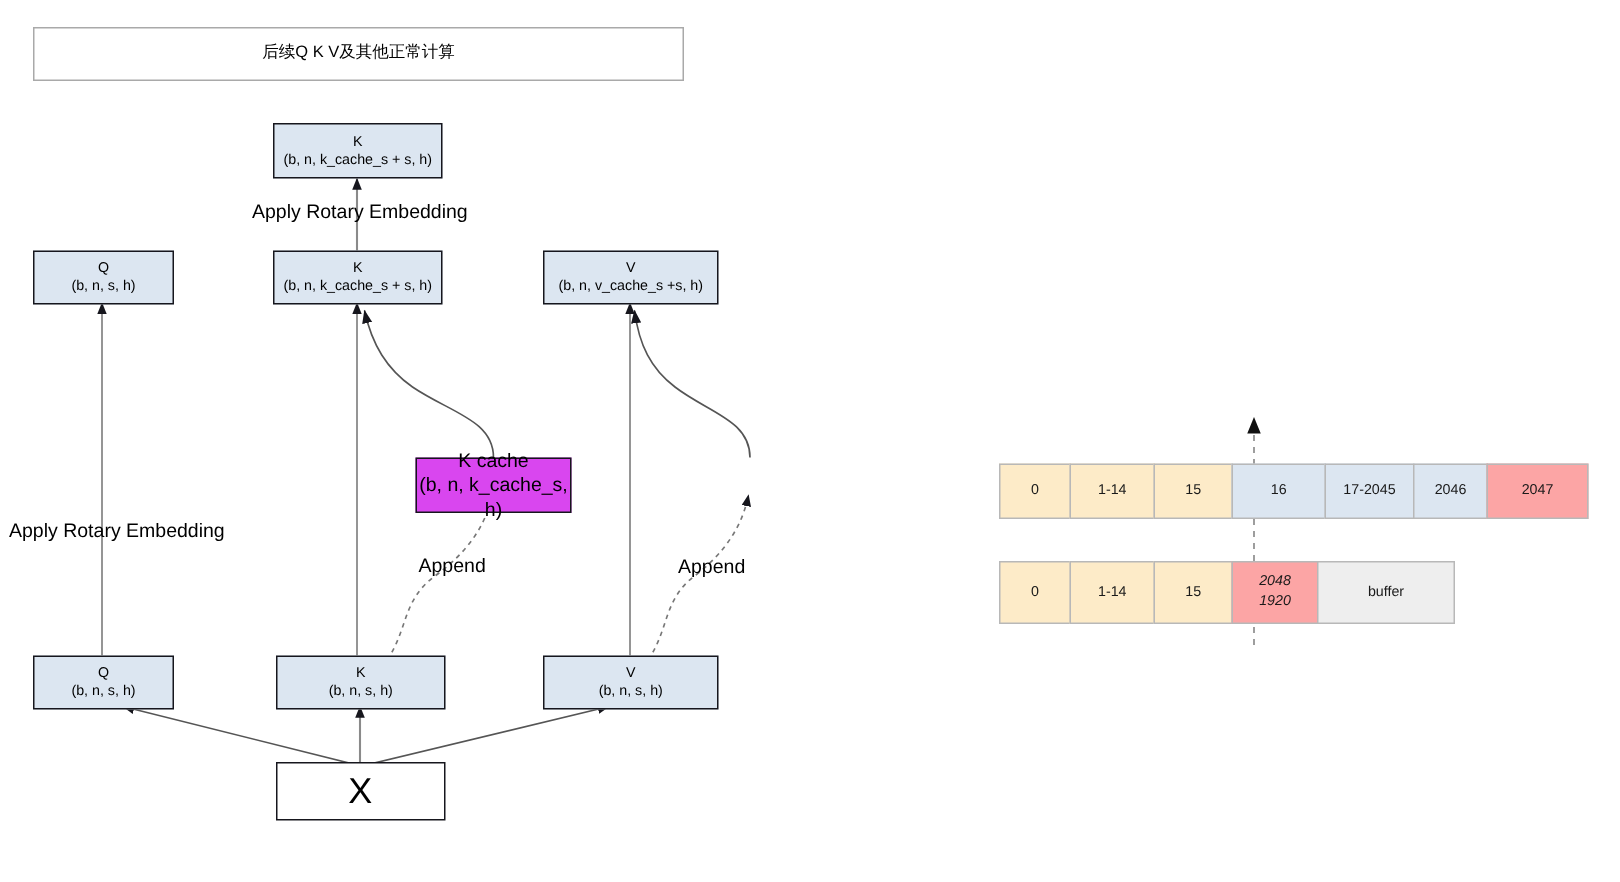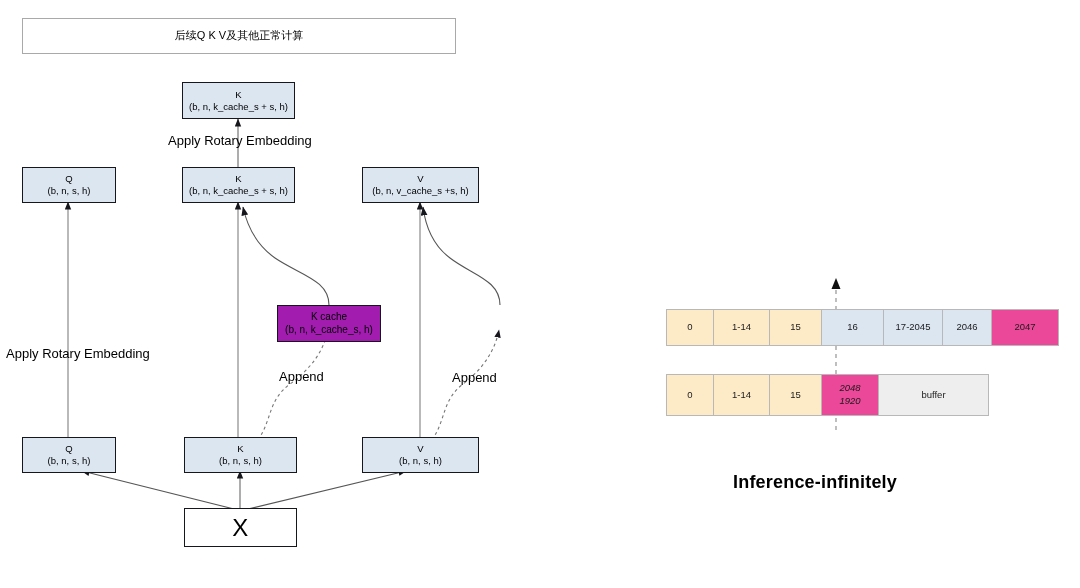--- a/index.html
+++ b/index.html
@@ -48,22 +48,22 @@
     background: #ffffff;
     font-size: 11px;
   }
   .box-blue {
     border: 1.6px solid #16161d;
     background: #dce6f1;
     font-size: 9.5px;
   }
   .box-purple {
     border: 1.6px solid #16161d;
-    background: #a21caf;
-    font-size: 10px;
+    background: #d946ef;
+    font-size: 13px;
     text-align: center;
   }
   .box-x {
     border: 1.6px solid #16161d;
     background: #ffffff;
     font-size: 24px;
     letter-spacing: 0.5px;
   }
 
   .edge-label {
@@ -90,21 +90,21 @@
     font-size: 9.5px;
     color: #1a1a1a;
     line-height: 1.35;
     text-align: center;
   }
   .cell:first-child { margin-left: 0; }
   .cell .sub { display: block; }
 
   .c-yellow { background: #fdebc8; }
   .c-blue   { background: #dce6f1; }
-  .c-pink   { background: #ec4899; }
+  .c-pink   { background: #fca5a5; }
   .c-grey   { background: #eeeeee; }
 
   .caption {
     position: absolute;
     font-size: 18px;
     font-weight: bold;
     color: #000000;
     white-space: nowrap;
     letter-spacing: 0.2px;
   }
@@ -244,20 +244,19 @@
       <div class="cell c-yellow" style="width: 57px;">
         <span>1-14</span>
       </div>
       <div class="cell c-yellow" style="width: 53px;">
         <span>15</span>
       </div>
       <div class="cell c-pink" style="width: 58px; font-style: italic;">
         <span>2048</span>
         <span class="sub">1920</span>
       </div>
-      <div class="cell c-grey" style="width: 111px;">
+      <div class="cell c-grey" style="width: 92px;">
         <span>buffer</span>
       </div>
     </div>
 
-  <div class="caption" style="left:733px; top:472px;">Inference-infinitely</div>
 
 </div>
 
 </body></html>

